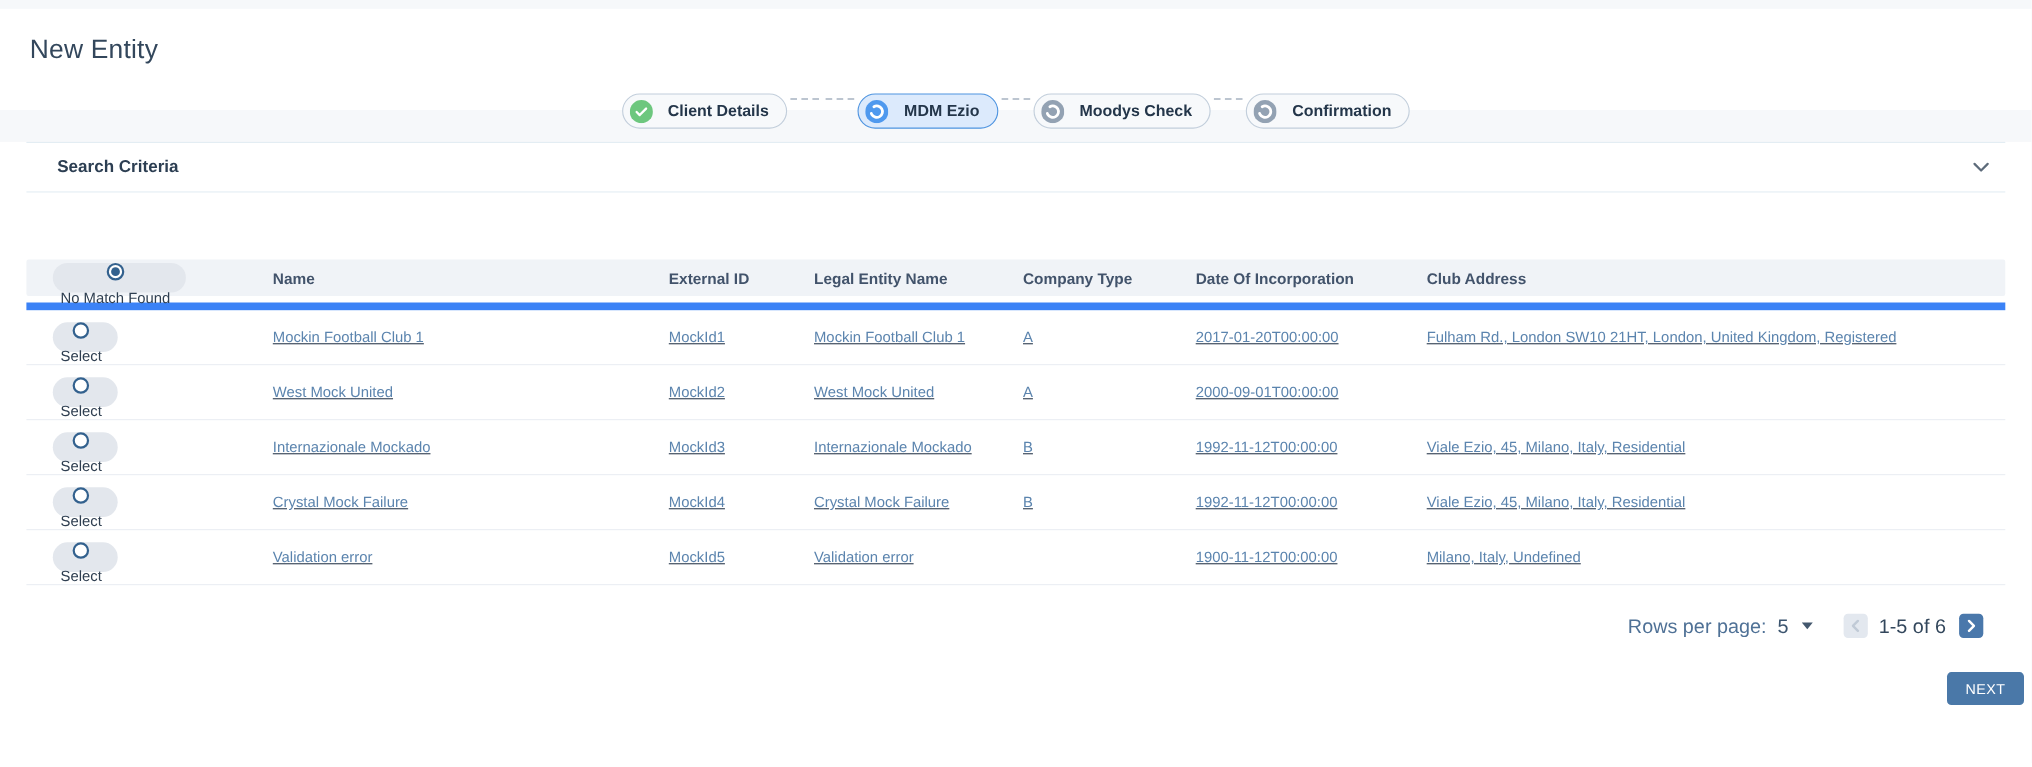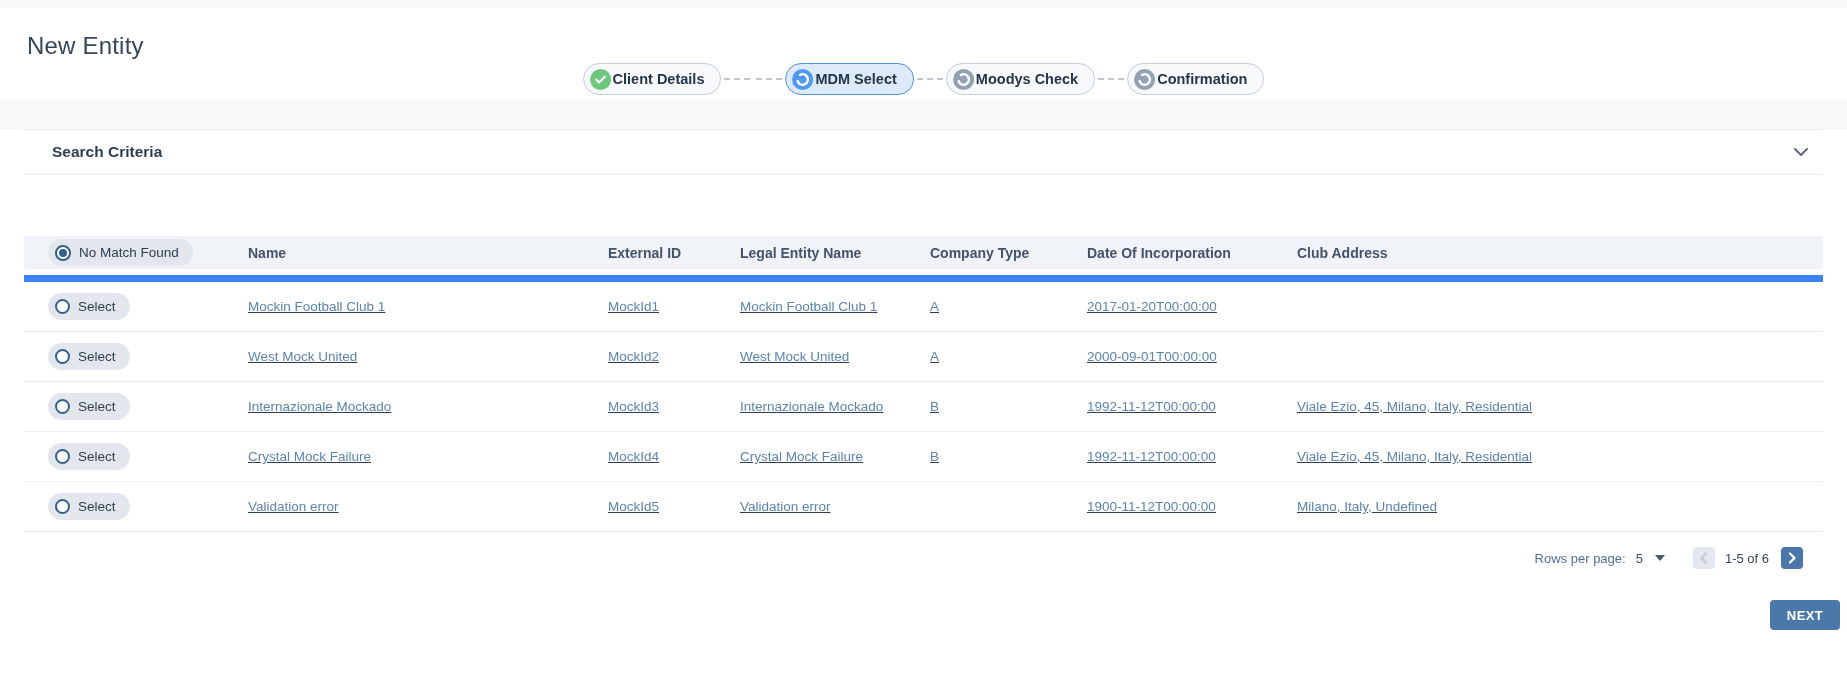--- a/index.html
+++ b/index.html
@@ -31,30 +31,31 @@
     position:absolute;
     left:50%; top:55px;
     transform:translateX(-50%);
     display:flex;
     align-items:center;
     white-space:nowrap;
   }
   .step-pill {
     display:inline-flex;
     align-items:center;
-    gap:2px;
+    gap:14px;
     height:32px;
     padding:0 16px 0 6px;
     border-radius:16px;
     border:1px solid #c2cedb;
     background:#f7f9fb;
     font-size:14.5px;
     font-weight:600;
     color:#24364a;
     cursor:pointer;
+    margin-top:22px;
   }
   .step-pill.active {
     background:#dceafc;
     border:1px solid #4e94e0;
   }
   .step-icon { width:21px; height:21px; display:inline-flex; }
   .step-connector {
     width:26px;
     border-top:2px dashed #bcc5d0;
     margin:0 3px;
@@ -114,47 +115,48 @@
     height:27px;
     padding:0 14px 0 7px;
     margin-left:24px;
     border-radius:14px;
     background:#e3e7ed;
     font-size:13.5px;
     font-weight:400;
     color:#2e3e50;
     cursor:pointer;
     justify-self:start;
+    flex-direction:column;
   }
   .radio {
     width:16px; height:16px;
     border:2px solid #33618e;
     border-radius:50%;
     position:relative;
     flex:0 0 auto;
     background:#fff;
   }
   .radio.checked::after {
     content:"";
     position:absolute;
     left:2px; top:2px;
     width:8px; height:8px;
     border-radius:50%;
     background:#33618e;
   }
 
   
   .pagination {
-    margin-top:15px;
+    margin-top:26px;
     display:flex;
     justify-content:flex-end;
     align-items:center;
     margin-right:20px;
     height:22px;
-    font-size:13px;
+    font-size:18px;
     color:#4f7196;
   }
   .rpp-label { margin-right:10px; }
   .rpp-control {
     display:inline-flex;
     align-items:center;
     gap:12px;
     cursor:pointer;
     margin-right:28px;
     color:#3c556f;
@@ -186,21 +188,21 @@
     margin-right:-17px;
   }
   .next-button {
     width:70px; height:30px;
     background:#4a78a8;
     border:none;
     border-radius:4px;
     color:#ffffff;
     font-family:"Liberation Sans", sans-serif;
     font-size:13px;
-    font-weight:700;
+    font-weight:400;
     letter-spacing:.4px;
     cursor:pointer;
     text-align:center;
   }
 </style>
 </head>
 <body>
 
 <div class="app-header">
   <div class="page-title">New Entity</div>
@@ -216,21 +218,21 @@
       </span>
       <span class="step-connector"></span>
       <span class="step-connector"></span>
       <span class="step-pill active">
         <span class="step-icon">
           <svg width="21" height="21" viewBox="0 0 21 21">
             <circle cx="10.5" cy="10.5" r="10.5" fill="#4f99ee"></circle>
             <circle cx="10.5" cy="10.5" r="5.2" fill="none" stroke="#fff" stroke-width="2.5" stroke-dasharray="25 8" stroke-linecap="round" transform="rotate(-120 10.5 10.5)"></circle>
           </svg>
         </span>
-        <span>MDM Select</span>
+        <span>MDM Ezio</span>
       </span>
       <span class="step-connector"></span>
       <span class="step-pill pending">
         <span class="step-icon">
           <svg width="21" height="21" viewBox="0 0 21 21">
             <circle cx="10.5" cy="10.5" r="10.5" fill="#93a2b3"></circle>
             <circle cx="10.5" cy="10.5" r="5.2" fill="none" stroke="#fff" stroke-width="2.5" stroke-dasharray="25 8" stroke-linecap="round" transform="rotate(-120 10.5 10.5)"></circle>
           </svg>
         </span>
         <span>Moodys Check</span>
@@ -278,20 +280,21 @@
         <div class="trow">
           <div><span class="option-pill">
               <span class="radio" style="width:15px;height:15px;"></span>
               <span>Select</span>
             </span></div>
           <div>Mockin Football Club 1</div>
           <div>MockId1</div>
           <div>Mockin Football Club 1</div>
           <div>A</div>
           <div>2017-01-20T00:00:00</div>
+          <div>Fulham Rd., London SW10 21HT, London, United Kingdom, Registered</div>
         </div>
         <div class="trow">
           <div><span class="option-pill">
               <span class="radio" style="width:15px;height:15px;"></span>
               <span>Select</span>
             </span></div>
           <div>West Mock United</div>
           <div>MockId2</div>
           <div>West Mock United</div>
           <div>A</div>

